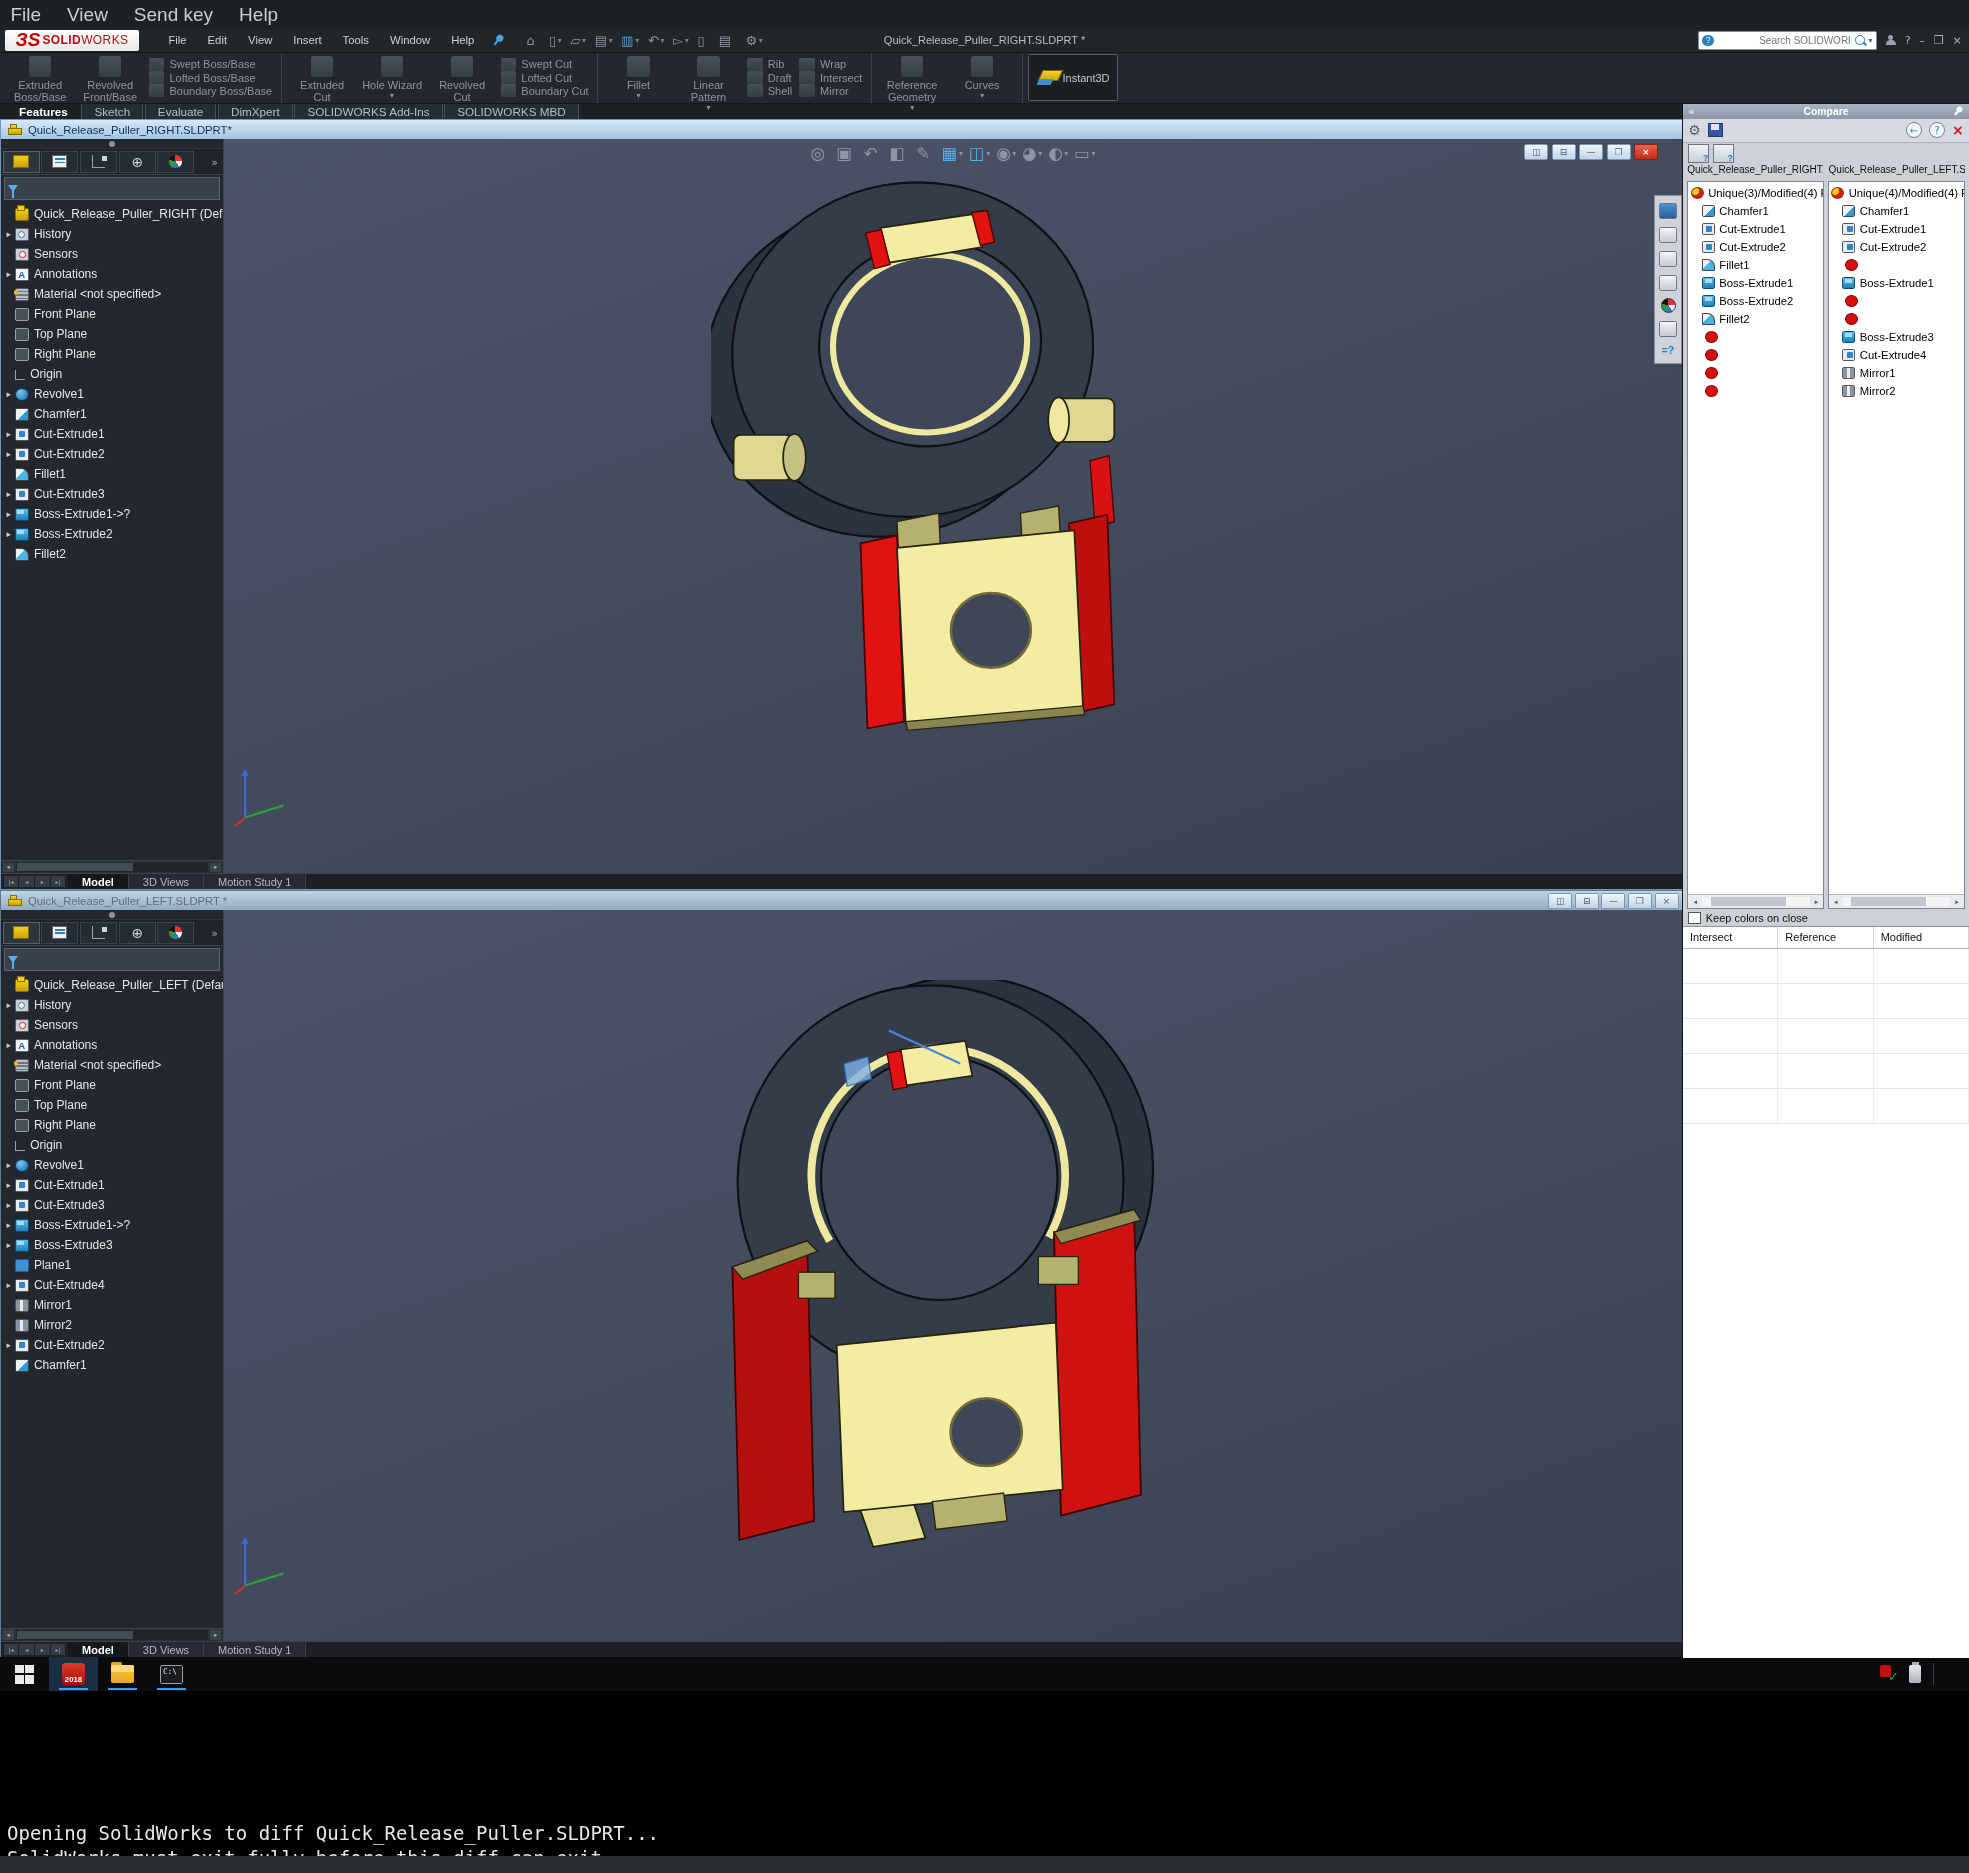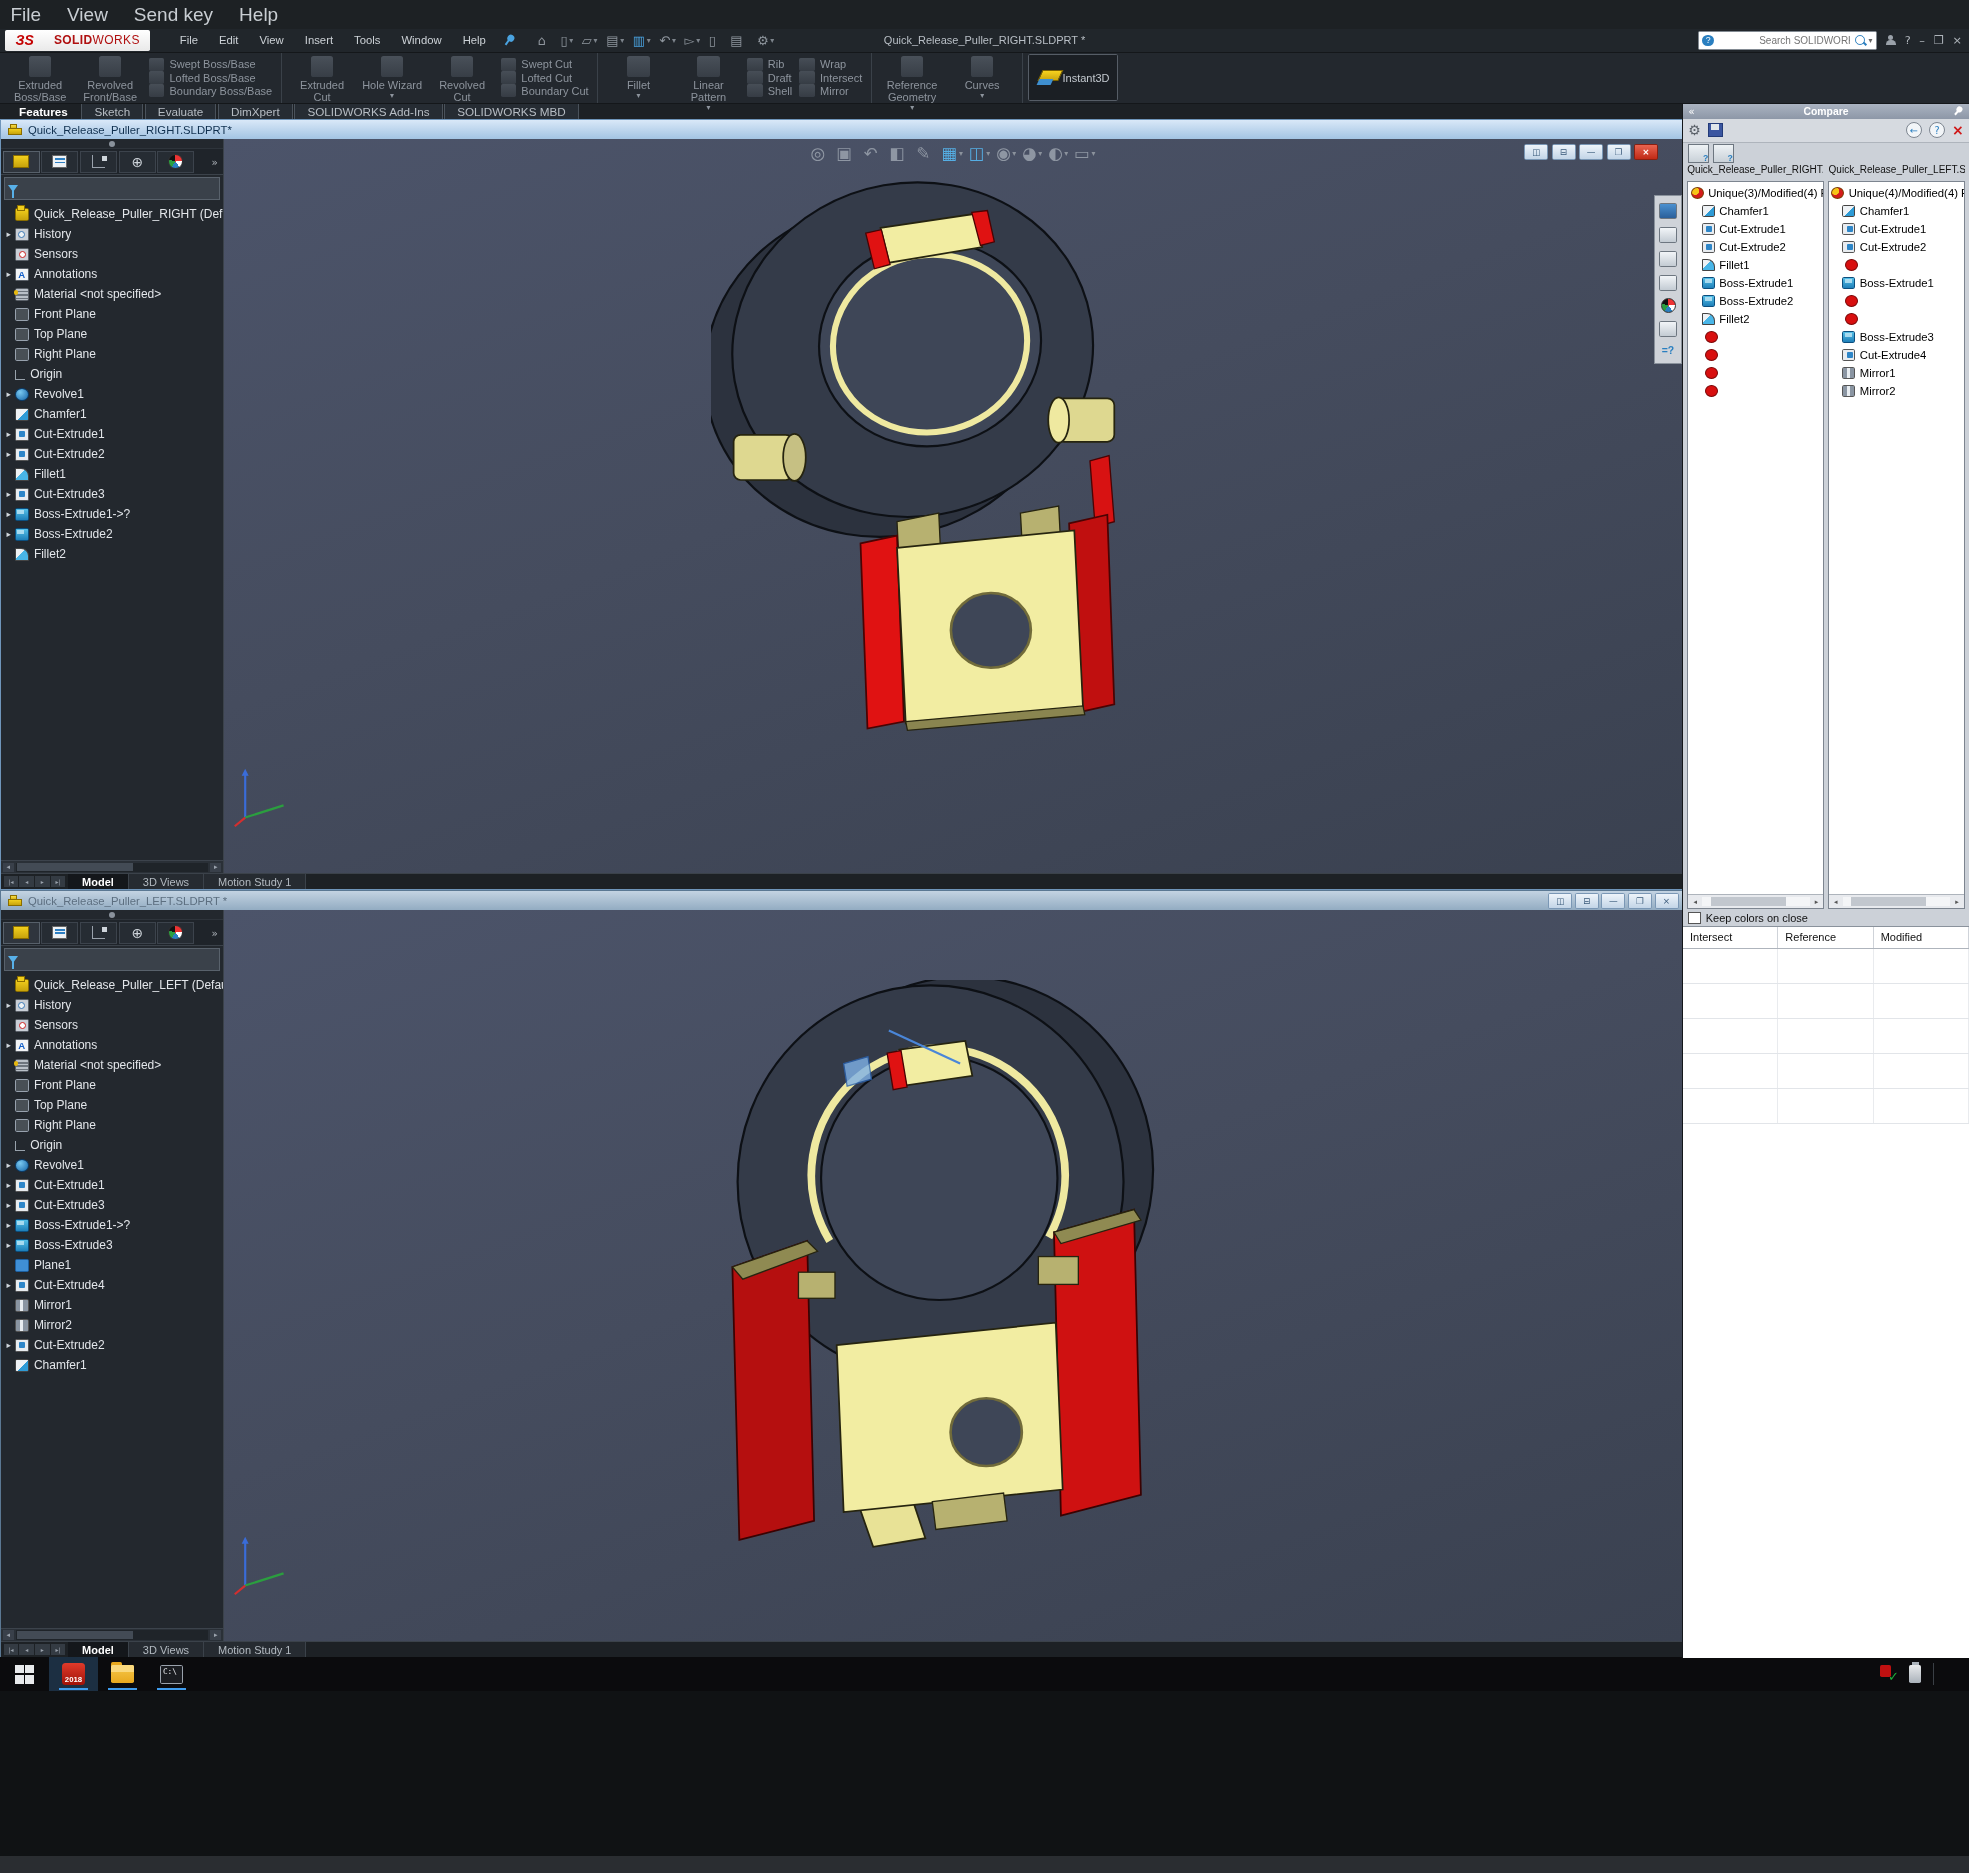--- a/index.html
+++ b/index.html
@@ -12,21 +12,21 @@
     display:flex;align-items:center;gap:26px;padding-left:10.4px;box-sizing:border-box;
     font-size:19px;color:#c9ced3;}
   .outer-menubar .mi{cursor:default;}
 
   
   .sw{position:absolute;left:0;top:29px;width:1969px;height:1629px;background:#21262b;display:flex;flex-direction:column;}
 
   .sw-titlebar{height:22.6px;background:#21262b;border-bottom:0.9px solid #14171a;display:flex;align-items:center;position:relative;flex:none;}
   .logo-card{height:21px;margin-left:5.2px;padding:0 10.4px;background:linear-gradient(#ffffff,#e9e9e9);
     display:flex;align-items:center;border-radius:1.7px;}
-  .logo-zs{color:#c40000;font-weight:bold;font-style:italic;font-size:14px;margin-right:20px;}
+  .logo-zs{color:#c40000;font-weight:bold;font-style:italic;font-size:19px;margin-right:2px;}
   .logo-solid{color:#b01010;font-weight:bold;font-size:12px;letter-spacing:0.4px;}
   .logo-works{color:#b01010;font-size:12px;letter-spacing:0.4px;}
   .app-menus{display:flex;gap:21px;margin-left:29.5px;font-size:11.3px;color:#ccd1d6;}
   .pin-ico{width:12px;height:12px;margin-left:17.4px;position:relative;transform:rotate(35deg);}
   .pin-ico::before{content:"";position:absolute;left:2.6px;top:0;width:7px;height:7px;border-radius:50%;background:#4aa3e0;}
   .pin-ico::after{content:"";position:absolute;left:5.2px;top:6px;width:1.7px;height:6px;background:#4aa3e0;}
   .qa-bar{display:flex;align-items:center;gap:8.7px;margin-left:22.6px;font-size:13px;color:#8f969e;}
   .qa{display:flex;align-items:center;gap:1.7px;}
   .qa .g{font-family:"DejaVu Sans",sans-serif;font-size:13px;}
   .qa.blue .g{color:#4aa3e0;}
@@ -1277,16 +1277,22 @@
       <span class="cmd-ico">C:\</span>
       <span class="ul"></span>
     </div>
     <div class="tray">
       <span class="tray-sw"></span>
       <span class="tray-usb"></span>
       <span class="tray-sep"></span>
     </div>
   </div>
 
+  <div class="terminal">
+    <div>
+      
+    <div>Opening SolidWorks to diff Quick_Release_Puller.SLDPRT...</div><div>SolidWorks must exit fully before this diff can exit</div><div>WARNING: Task may not run because /ST is earlier than current time.</div></div>
+    
+  </div>
   <div class="term-strip"></div>
 
 </div>
 
 
 </body></html>

